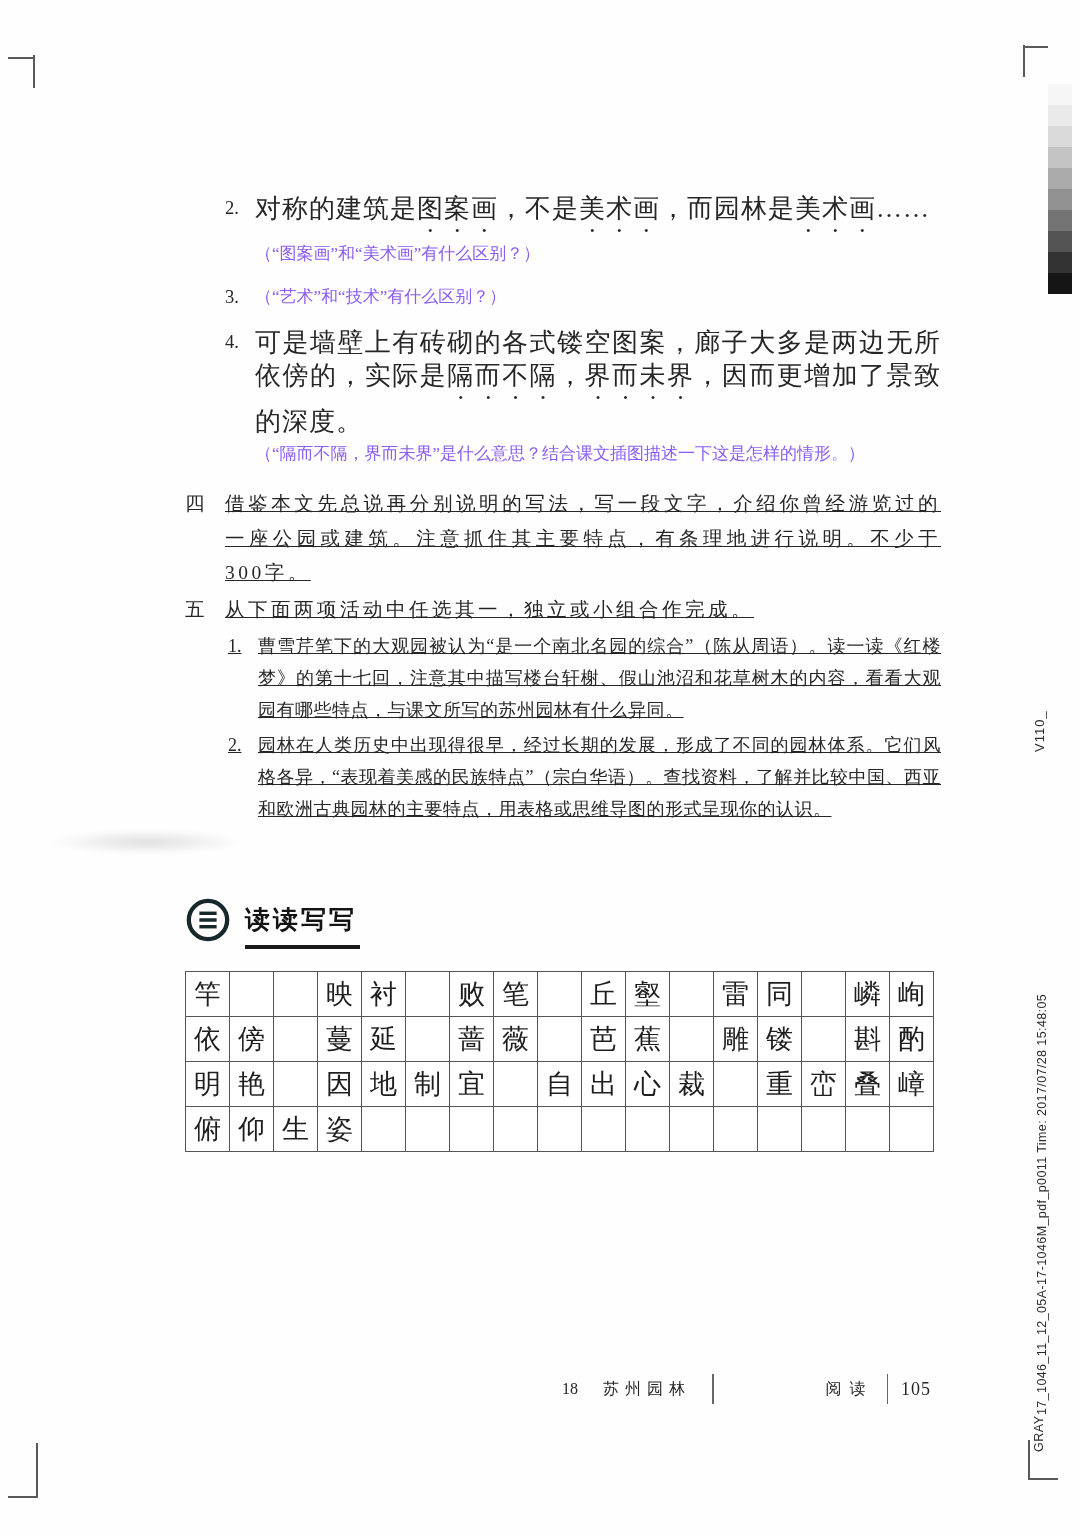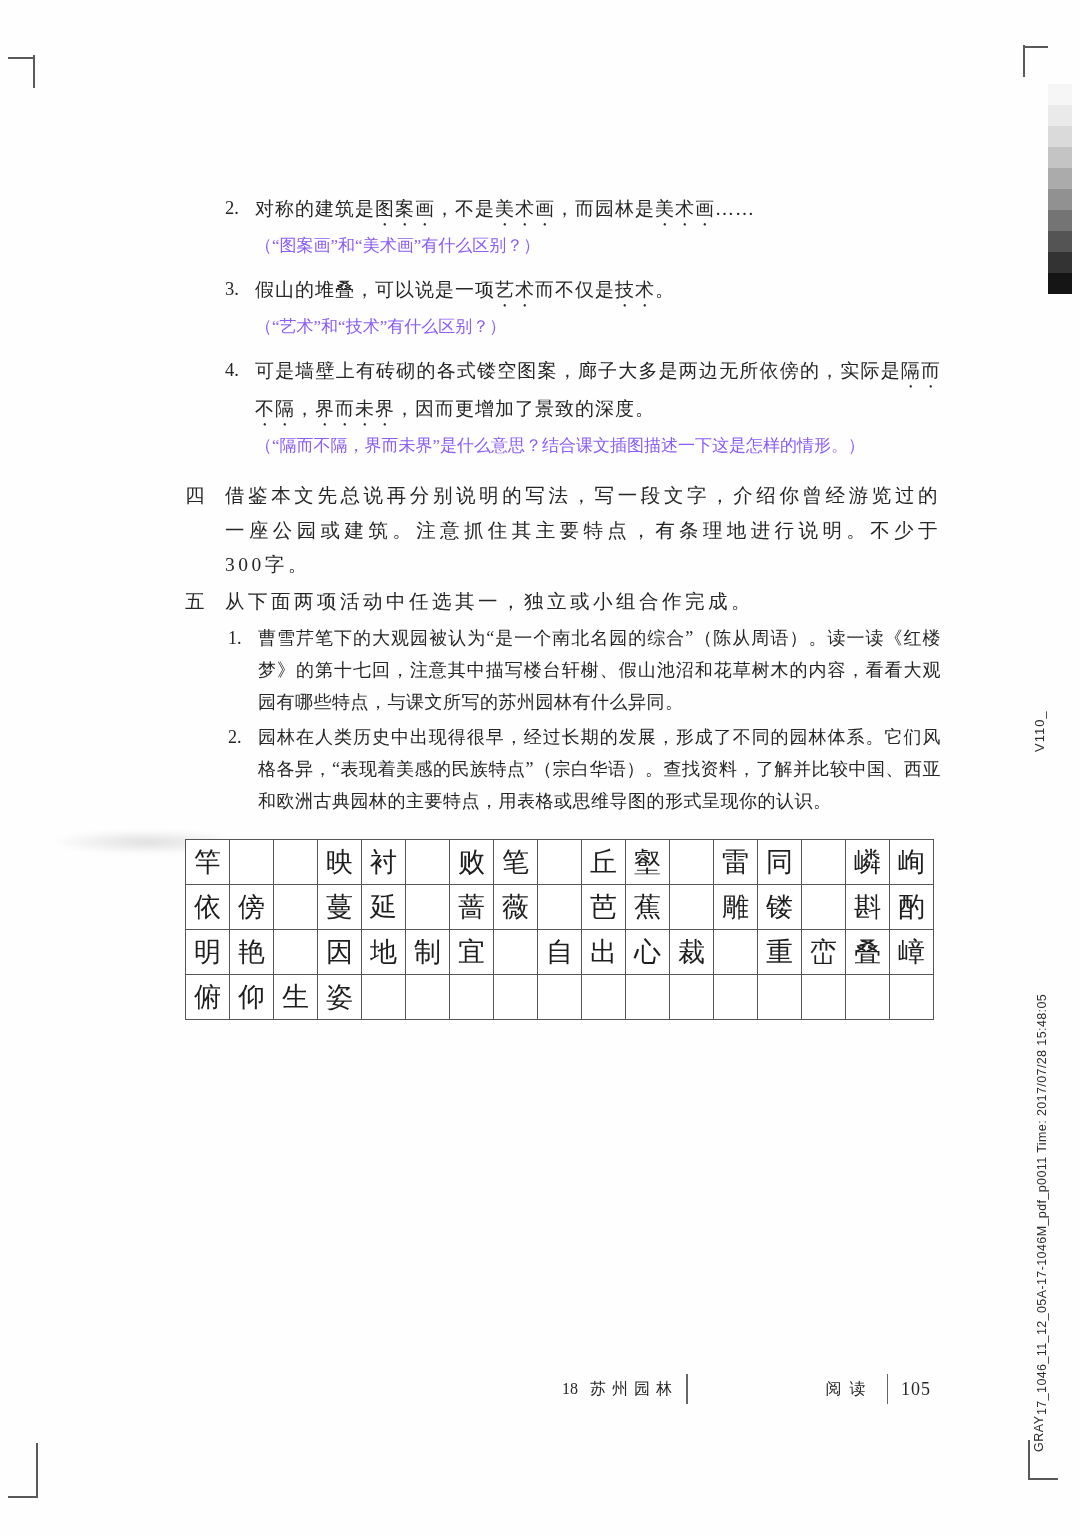--- a/index.html
+++ b/index.html
@@ -49,21 +49,21 @@
     filter:blur(2px);
   }
 
   
   .content { position:absolute; left:185px; top:192px; width:756px; }
 
   .question-list { margin-left:40px; }
   .q-item { display:flex; margin-bottom:12px; }
   .q-num  { width:30px; font-size:18.5px; line-height:33px; }
   .q-body { flex:1; }
-  .q-text { font-size:19px; letter-spacing:1px; line-height:33px; text-align:justify; }
+  .q-text { font-size:26px; letter-spacing:1px; line-height:33px; text-align:justify; }
   .q-note { font-size:17px; line-height:30px; color:#8b5cf6; margin-top:1px; }
 
   .em {
     -webkit-text-emphasis:filled dot #2a2a2a;
     -webkit-text-emphasis-position:under right;
     text-emphasis:filled dot #2a2a2a;
     text-emphasis-position:under right;
   }
 
   
@@ -73,37 +73,37 @@
   .sec-icon svg { width:46px; height:46px; display:block; }
   .sec-title {
     font-size:25px; font-weight:bold; letter-spacing:3px; color:#141414;
     border-bottom:4.5px solid #191919; padding:6px 3px 9px 0;
   }
 
   
   .task-list { margin-top:18px; }
   .t-item { display:flex; margin-bottom:2px; }
   .t-num  { width:40px; font-size:19.5px; line-height:34.5px; }
-  .t-body { flex:1; }
+  .t-body { flex:1;text-decoration:underline; }
   .t-text { font-size:19.5px; letter-spacing:3.5px; line-height:34.5px; text-align:justify; }
   .st-item { display:flex; margin-top:3px; margin-left:3px; }
   .st-num  { width:30px; font-size:18px; line-height:32px; }
   .st-text { flex:1; font-size:18px; letter-spacing:0.5px; line-height:32px; text-align:justify; }
 
   
   .word-grid { border-collapse:collapse; margin-top:22px; background:#fff; border:1.5px solid #444; }
   .word-grid td {
     width:44px; height:45px; border:1px solid #555;
     text-align:center; vertical-align:middle;
     font-size:27px; color:#1e1e1e;
   }
 
   
   .footer { position:absolute; left:185px; top:1374px; width:748px; height:36px; font-size:16px; }
-  .footer-center { position:absolute; left:377px; top:0; display:flex; align-items:center; gap:8px; }
+  .footer-center { position:absolute; left:377px; top:0; display:flex; align-items:center; gap:21px; }
   .f-num { font-size:16px; }
   .f-title { letter-spacing:6px; margin-left:4px; }
   .f-divider { width:1.5px; height:30px; background:#666; display:inline-block; }
   .footer-right { position:absolute; right:2px; top:0; display:flex; align-items:center; gap:13px; }
   .f-unit { letter-spacing:8px; }
   .f-page { font-size:18px; letter-spacing:1px; }
 </style>
 </head>
 <body>
 
@@ -144,21 +144,20 @@
         <div class="q-item">
           <div class="q-num">2.</div>
           <div class="q-body">
             <div class="q-text"><span>对称的建筑是</span><span class="em">图案画</span><span>，不是</span><span class="em">美术画</span><span>，而园林是</span><span class="em">美术画</span><span>……</span></div>
             <div class="q-note">（“图案画”和“美术画”有什么区别？）</div>
           </div>
         </div>
         <div class="q-item">
           <div class="q-num">3.</div>
           <div class="q-body">
-            <div class="q-text"><span>假山的堆叠，可以说是一项</span><span class="em">艺术</span><span>而不仅是</span><span class="em">技术</span><span>。</span></div>
             <div class="q-note">（“艺术”和“技术”有什么区别？）</div>
           </div>
         </div>
         <div class="q-item">
           <div class="q-num">4.</div>
           <div class="q-body">
             <div class="q-text"><span>可是墙壁上有砖砌的各式镂空图案，廊子大多是两边无所依傍的，实际是</span><span class="em">隔而不隔</span><span>，</span><span class="em">界而未界</span><span>，因而更增加了景致的深度。</span></div>
             <div class="q-note">（“隔而不隔，界而未界”是什么意思？结合课文插图描述一下这是怎样的情形。）</div>
           </div>
         </div>
@@ -181,20 +180,31 @@
               <div class="st-text">曹雪芹笔下的大观园被认为“是一个南北名园的综合”（陈从周语）。读一读《红楼梦》的第十七回，注意其中描写楼台轩榭、假山池沼和花草树木的内容，看看大观园有哪些特点，与课文所写的苏州园林有什么异同。</div>
             </div>
             <div class="st-item">
               <div class="st-num">2.</div>
               <div class="st-text">园林在人类历史中出现得很早，经过长期的发展，形成了不同的园林体系。它们风格各异，“表现着美感的民族特点”（宗白华语）。查找资料，了解并比较中国、西亚和欧洲古典园林的主要特点，用表格或思维导图的形式呈现你的认识。</div>
             </div>
           </div>
         </div>
       </div>
 
+    <div class="sec-header readwrite">
+      <span class="sec-icon">
+        <svg viewBox="0 0 48 48" xmlns="http://www.w3.org/2000/svg">
+          <circle cx="24" cy="24" r="20" fill="none" stroke="#16282c" stroke-width="4.5"></circle>
+          <line x1="15" y1="17" x2="33" y2="17" stroke="#16282c" stroke-width="3.6"></line>
+          <line x1="15" y1="24" x2="33" y2="24" stroke="#16282c" stroke-width="3.6"></line>
+          <line x1="15" y1="31" x2="33" y2="31" stroke="#16282c" stroke-width="3.6"></line>
+        </svg>
+      </span>
+      <span class="sec-title">读读写写</span>
+    </div>
 
     <table class="word-grid">
       <tbody>
           <tr>
             <td class="filled">竿</td>
             <td class="empty"></td>
             <td class="empty"></td>
             <td class="filled">映</td>
             <td class="filled">衬</td>
             <td class="empty"></td>

